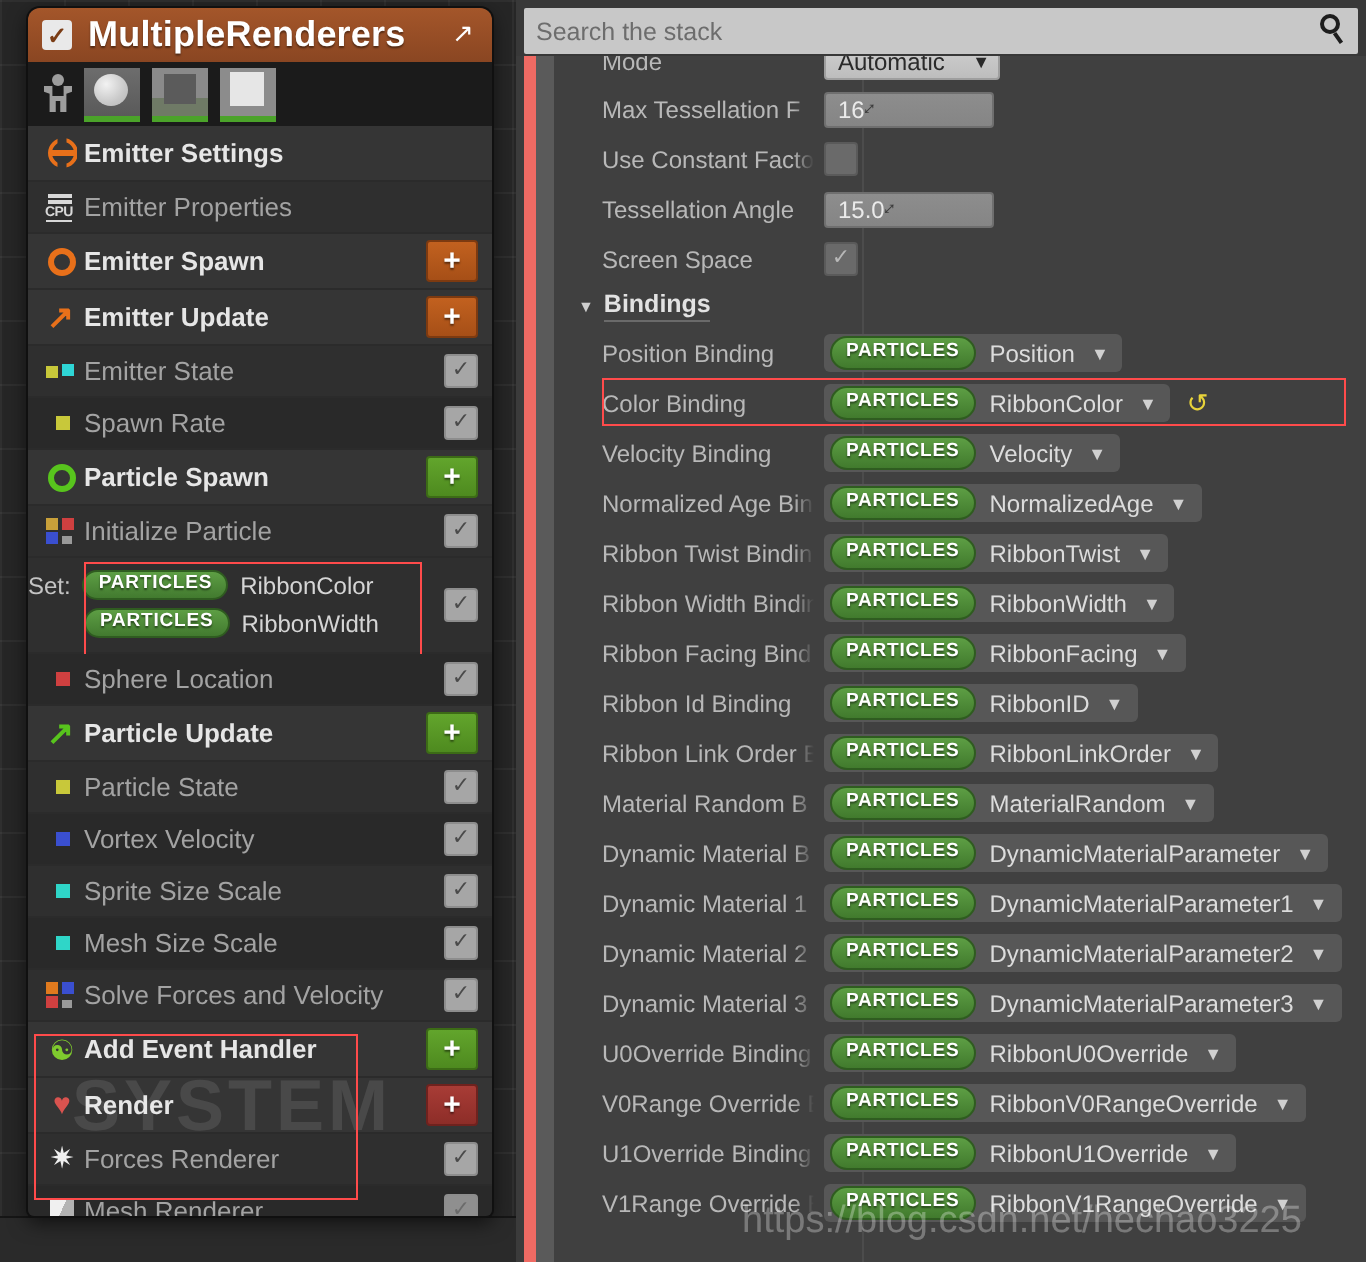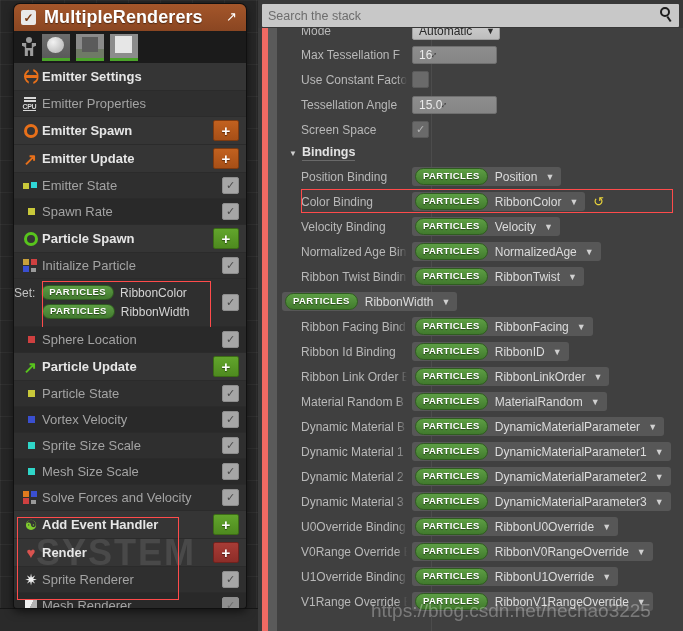--- a/index.html
+++ b/index.html
@@ -430,21 +430,21 @@
         <div class="lbl">Render</div>
         <div class="right">
             <div class="plus red">+</div>
           </div>
       </div>
 
       <div class="row dark">
         <div class="ico">
             <span class="star">✷</span>
           </div>
-        <div class="lbl">Sprite Renderer</div>
+        <div class="lbl">Forces Renderer</div>
         <div class="right">
             <div class="cb">✓</div>
           </div>
       </div>
 
       <div class="row darker">
         <div class="ico">
             <div class="mesh-cube"></div>
           </div>
         <div class="lbl">Mesh Renderer</div>
@@ -570,20 +570,21 @@
             <div class="pname cut">Ribbon Twist Bindin</div>
             <div class="pval">
               <div class="bind">
                 <span class="pill2">PARTICLES</span>
                 <span class="bval">RibbonTwist</span>
                 <span class="bcar">▼</span>
               </div>
             </div>
           </div>
           <div class="prow">
+            <div class="pname cut">Ribbon Width Bindin</div>
             <div class="pval">
               <div class="bind">
                 <span class="pill2">PARTICLES</span>
                 <span class="bval">RibbonWidth</span>
                 <span class="bcar">▼</span>
               </div>
             </div>
           </div>
           <div class="prow">
             <div class="pname cut">Ribbon Facing Bind</div>

